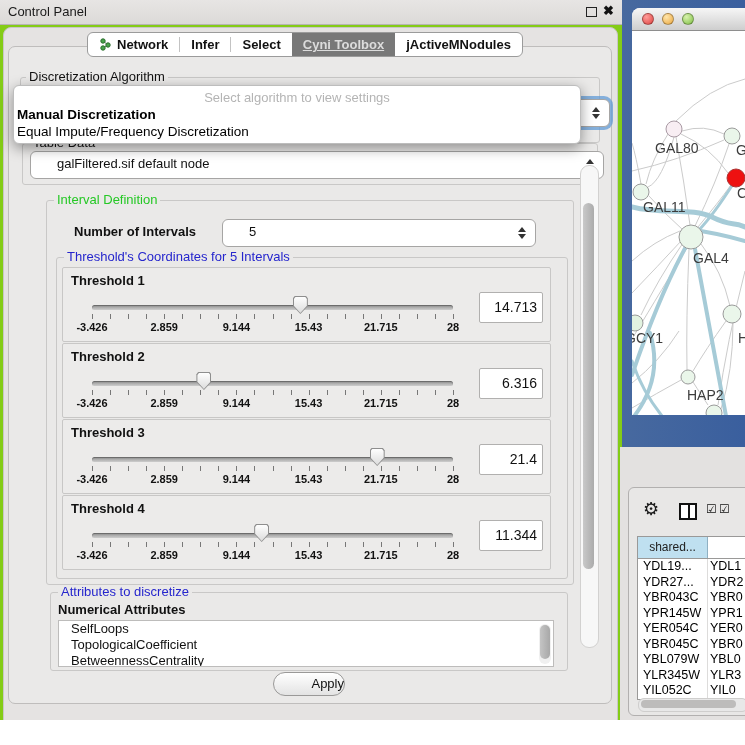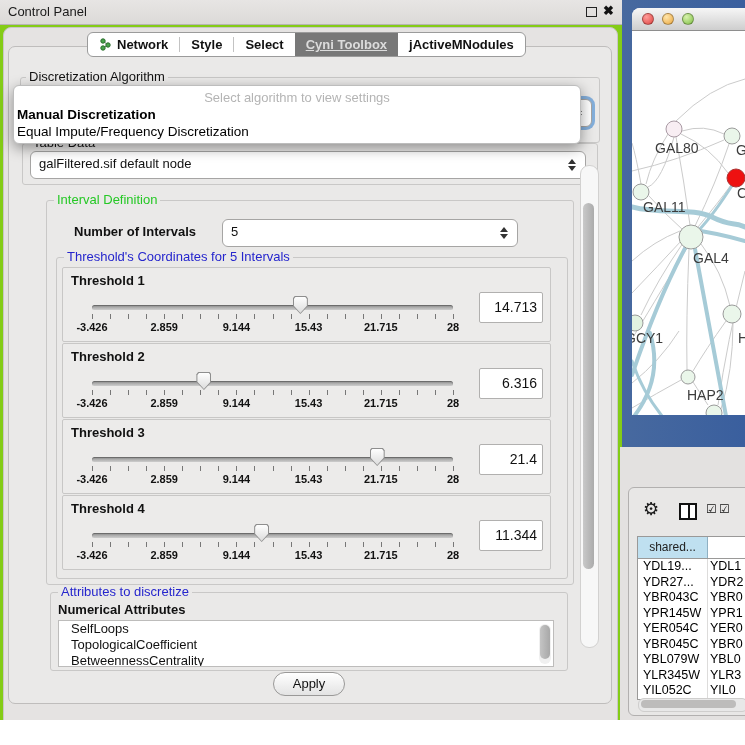--- a/index.html
+++ b/index.html
@@ -29,21 +29,21 @@
   .bot-tabs{left:145px;top:705px;}
 
   
   .group{border:1px solid #c9c8c7;border-radius:3px;}
   .gtitle{position:absolute;font-size:13px;background:#eae9e8;padding:0 3px;line-height:14px;z-index:2;}
   .green{color:#25c825;}
   .blue{color:#2525cd;}
 
   
   .combo{background:#fff;border:1px solid #a6a5a4;border-radius:6px;font-size:13px;
-         line-height:24px;padding-left:8px;color:#111;}
+         line-height:24px;padding-left:26px;color:#111;}
   .combo .stepper{position:absolute;right:8px;top:50%;transform:translateY(-50%);width:9px;height:12px;}
   .combo .stepper .up{position:absolute;top:0;left:0;width:0;height:0;
       border-left:4px solid transparent;border-right:4px solid transparent;border-bottom:5px solid #333;}
   .combo .stepper .dn{position:absolute;bottom:0;left:0;width:0;height:0;
       border-left:4px solid transparent;border-right:4px solid transparent;border-top:5px solid #333;}
   .focused{box-shadow:0 0 0 3px rgba(98,155,215,.75);}
 
   
   .popup{left:13px;top:85px;width:566px;height:57px;background:#fff;border:1px solid #bdbdbd;
          border-radius:6px;box-shadow:0 4px 14px rgba(0,0,0,.40);z-index:20;}
@@ -78,21 +78,21 @@
                    background:linear-gradient(90deg,#c4c4c4,#a8a8a8);}
 
   
   .main-scroll{left:580px;top:165px;width:17px;height:481px;background:#f7f7f7;
                border:1px solid #d2d1d0;border-radius:9px;}
   .main-scroll .th{position:absolute;left:2px;top:37px;width:11px;height:366px;border-radius:6px;
                    background:linear-gradient(90deg,#c9c9c9,#ababab);}
 
   
   .btn{background:linear-gradient(#ffffff,#e3e3e3);border:1px solid #9a9998;border-radius:12px;
-       font-size:13px;text-align:center;}
+       font-size:13px;text-align:right;}
 
   
   .blue-frame{left:622px;top:0;width:123px;height:447px;
               background:linear-gradient(90deg,#47699f,#3a5f9e);}
   .mac-window{left:632px;top:8px;width:113px;height:407px;background:#fff;
               border-radius:8px 0 0 0;overflow:hidden;}
   .mac-titlebar{position:absolute;left:0;top:0;width:100%;height:22px;
                 background:linear-gradient(#f6f6f6,#cecece);border-bottom:1px solid #8e8e8e;}
   .light{position:absolute;top:5px;width:12px;height:12px;border-radius:50%;border:1px solid rgba(0,0,0,.3);box-sizing:border-box;}
   .net-content{position:absolute;left:0;top:23px;width:113px;height:384px;background:#fff;}
@@ -147,21 +147,21 @@
         <line x1="4" y1="3" x2="9" y2="7" stroke="#777" stroke-width="1"></line>
         <line x1="4" y1="10" x2="9" y2="7" stroke="#777" stroke-width="1"></line>
         <circle cx="4" cy="3" r="2.2" fill="#49a24b" stroke="#2c6e2e"></circle>
         <circle cx="4" cy="10" r="2.2" fill="#49a24b" stroke="#2c6e2e"></circle>
         <circle cx="9" cy="7" r="2.2" fill="#49a24b" stroke="#2c6e2e"></circle>
       </svg>
       <span>Network</span>
     </div>
     <div class="sep"></div>
     <div class="tab">
-        <span>Style</span>
+        <span>Infer</span>
       </div>
     <div class="sep"></div>
     <div class="tab">
         <span>Select</span>
       </div>
     <div class="tab sel">
         <span>Cyni Toolbox</span>
       </div>
     <div class="tab">
         <span>jActiveMNodules</span>

